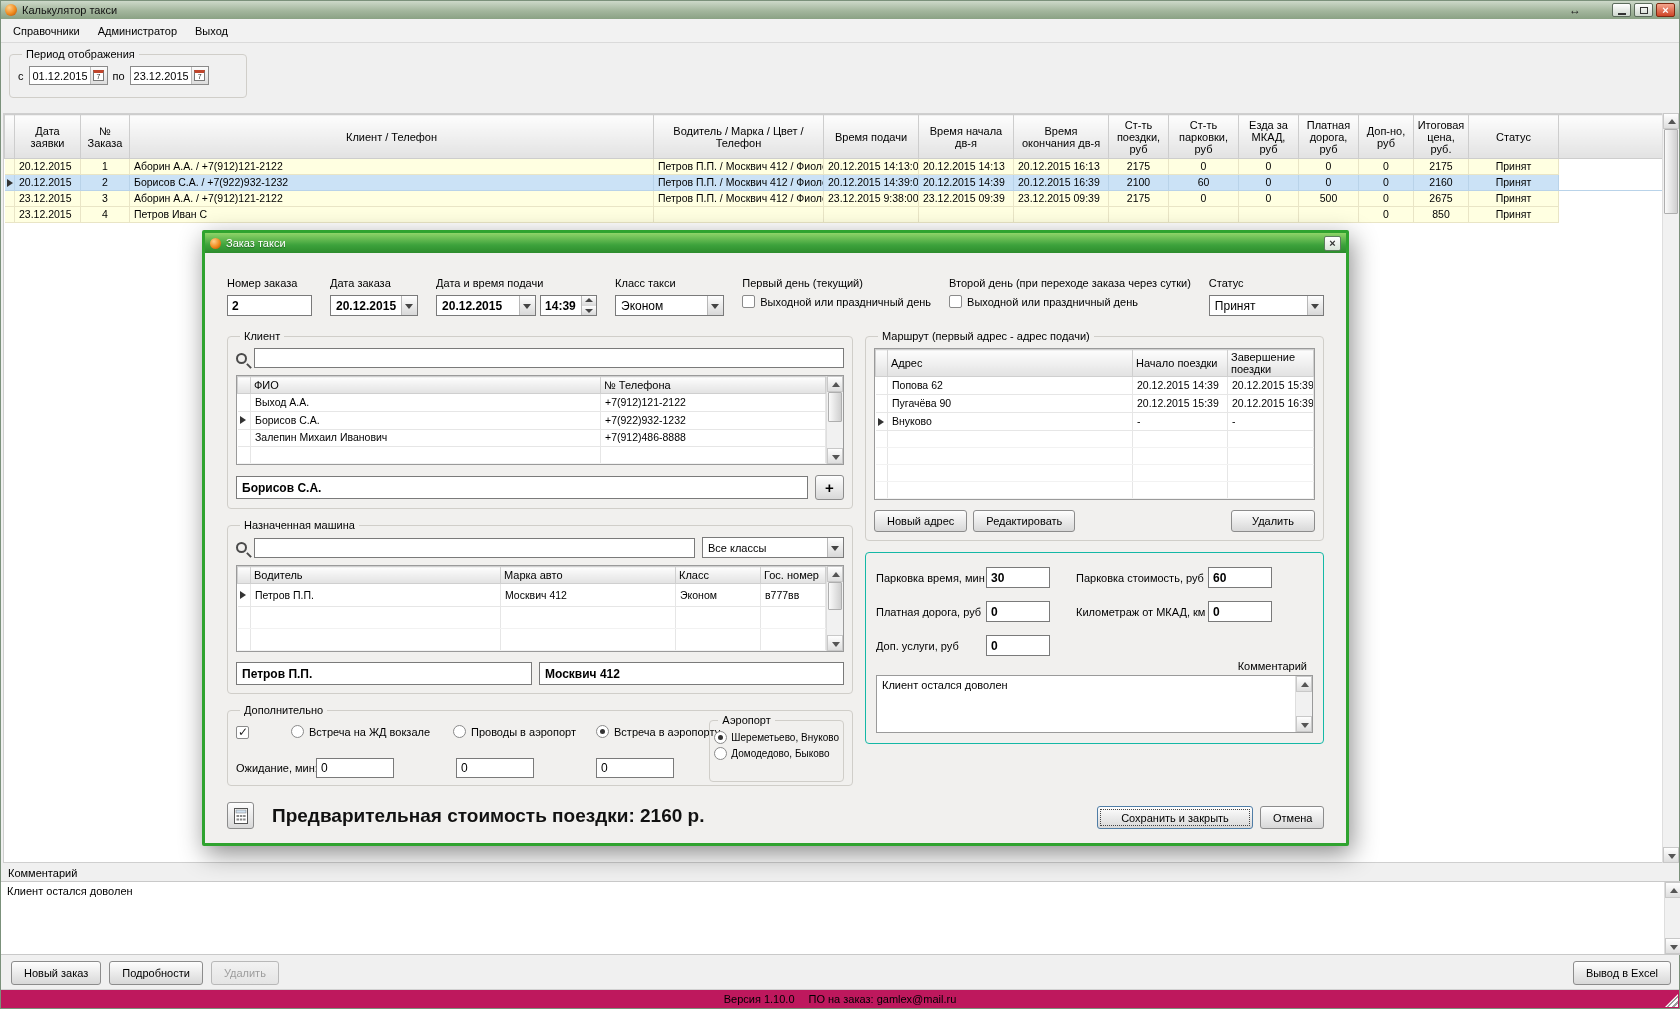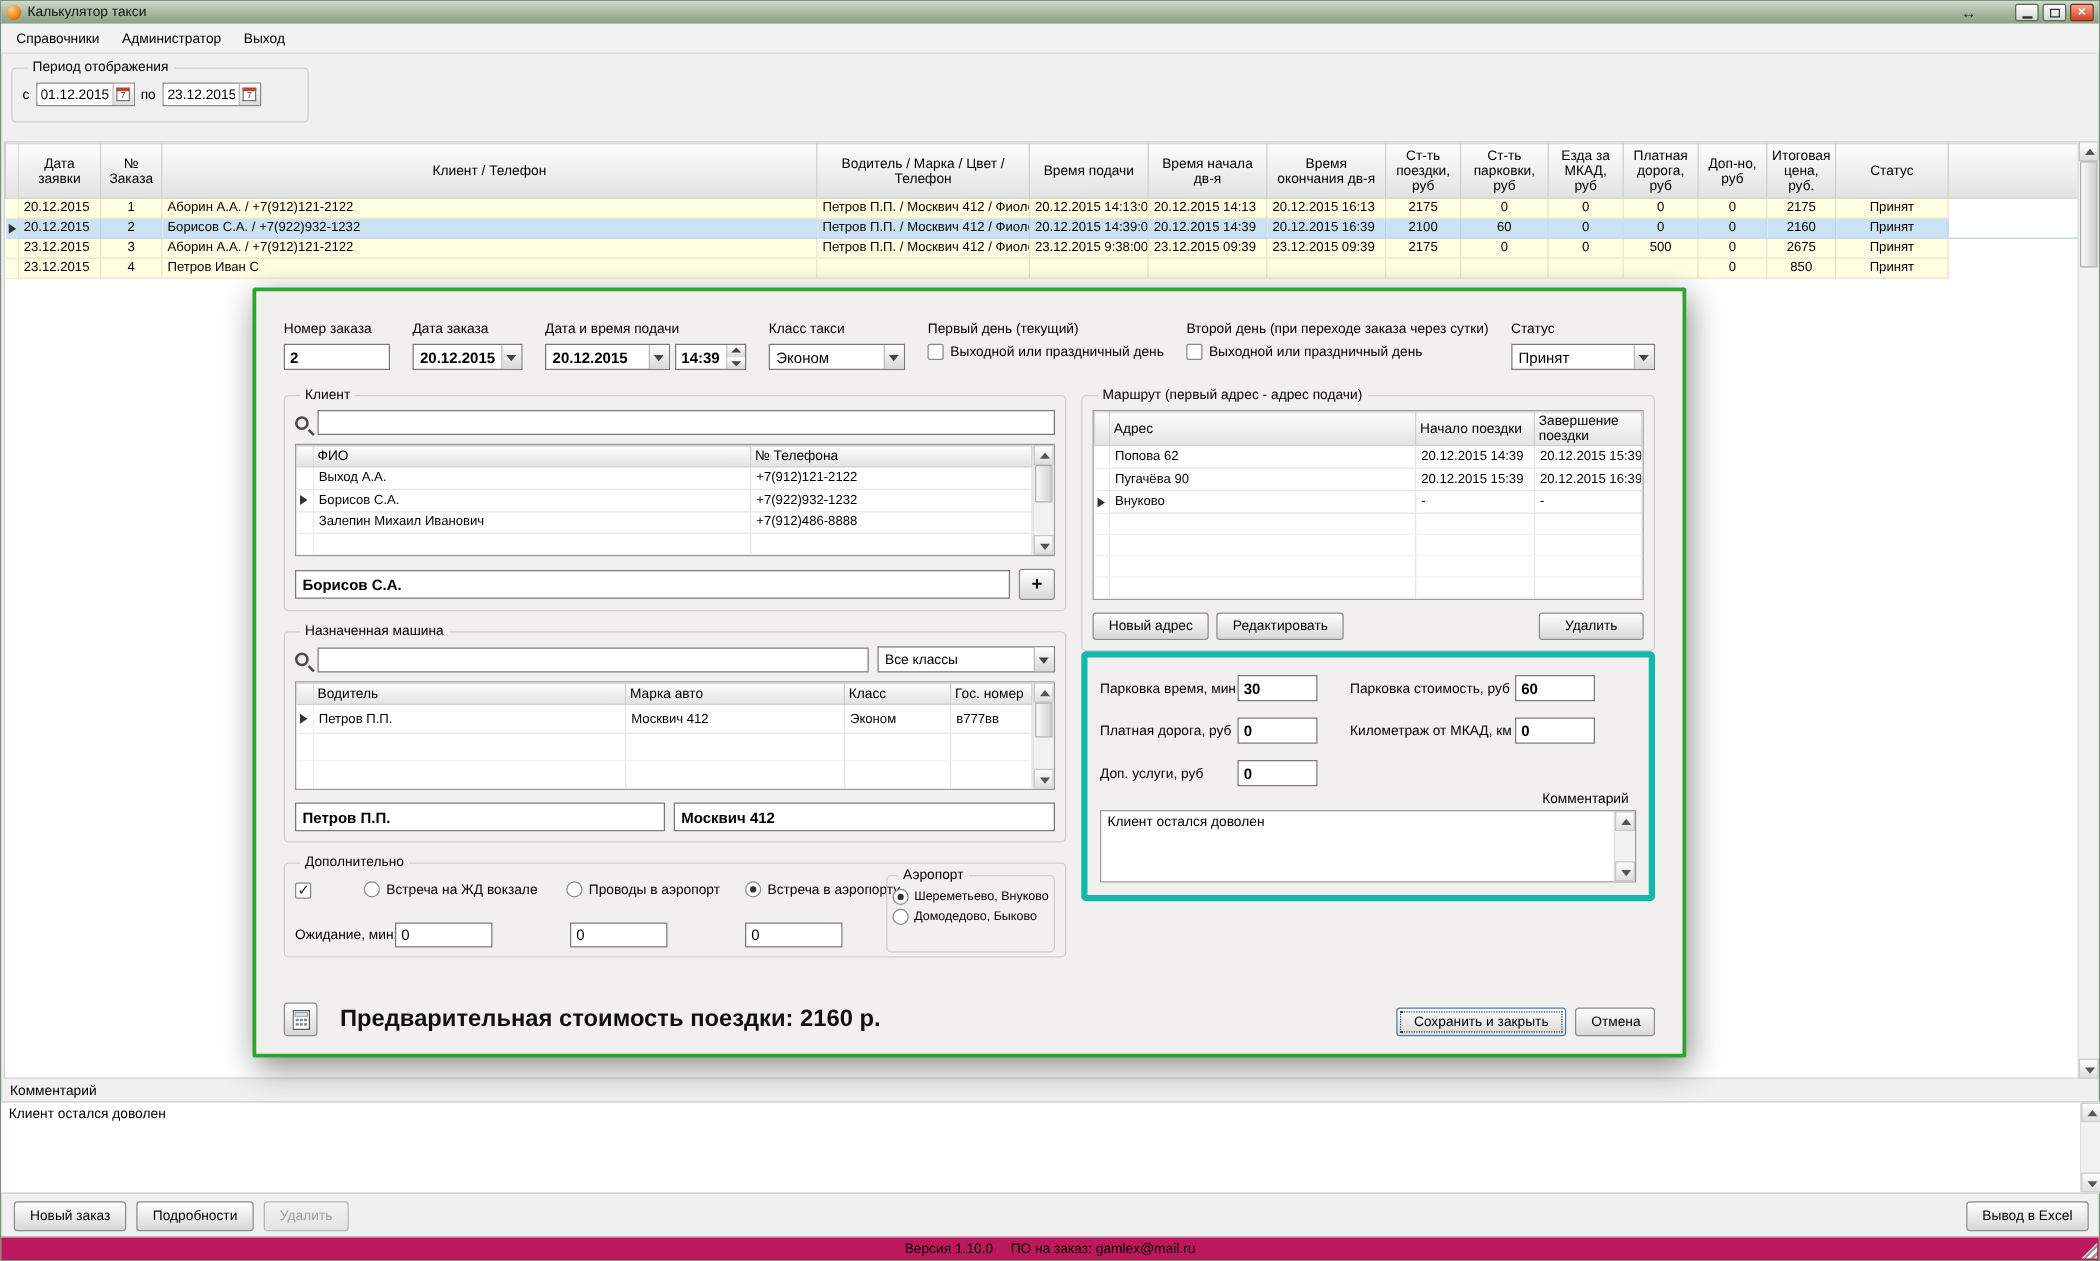--- a/index.html
+++ b/index.html
@@ -175,21 +175,21 @@
   .airport .radio-item { margin-top:3px; font-size:10px; gap:4px; }
 
   .price-row { display:flex; align-items:center; gap:18px; margin-top:auto; }
   .calc-btn { width:27px; height:27px; padding:0; display:flex; align-items:center; justify-content:center; }
   .price-text { font-size:19px; font-weight:bold; color:#111; }
 
   .route-tbl-wrap { height:152px; }
   .route-grid th { text-align:left; white-space:normal; }
   .route-btns { display:flex; gap:6px; margin-top:10px; }
 
-  .params { border:5px solid #14b8a6; border-radius:4px; margin-top:0; padding:14px 10px 10px; }
+  .params { border:1px solid #14b8a6; border-radius:4px; margin-top:11px; padding:14px 10px 10px; }
   .prow { display:flex; align-items:center; margin-bottom:13px; }
   .prow .lb1 { width:110px; }
   .prow .lb2 { width:132px; margin-left:26px; }
   .prow input { width:64px; }
   .comment-lbl { text-align:right; padding-right:6px; margin-bottom:3px; }
   .dlg-comment { height:58px; border:1px solid #9a9a9a; background:#fff; display:flex; }
   .dlg-comment .txt { flex:1; padding:3px 5px; }
   .mini-scroll .sb-track { background:#f1f1f1; }
 
   .dlg-footer { display:flex; justify-content:flex-end; gap:7px; margin-top:auto; }
@@ -388,20 +388,25 @@
     </div>
   </div>
 
   <div class="statusbar">
     <span>Версия 1.10.0</span>
     <span>ПО на заказ: gamlex@mail.ru</span>
     <span class="grip"></span>
   </div>
 
   <div class="dialog">
+    <div class="dlg-titlebar">
+      <span class="app-icon" style="width:11px;height:11px"></span>
+      <span class="dlg-title">Заказ такси</span>
+      <span class="dlg-close"></span>
+    </div>
 
     <div class="dlg-body">
 
       <div class="dlg-fields">
         <div class="fld" style="width:85px">
           <span class="fld-label">Номер заказа</span>
           <input class="tbox bold" value="2" style="">
         </div>
         <div class="fld" style="width:97px">
           <span class="fld-label">Дата заказа</span>
@@ -730,20 +735,20 @@
               <div class="txt">Клиент остался доволен</div>
               <div class="vscroll mini-scroll">
                 <div class="sb-btn up"></div>
                 <div class="sb-track"></div>
                 <div class="sb-btn down"></div>
               </div>
             </div>
           </div>
 
           <div class="dlg-footer">
-            <button class="btn focused" style="width:136px">Сохранить и закрыть</button>
+            <button class="btn focused" style="width:156px">Сохранить и закрыть</button>
             <button class="btn" style="width:64px">Отмена</button>
           </div>
         </div>
       </div>
     </div>
   </div>
 </div>
 
 </body></html>

